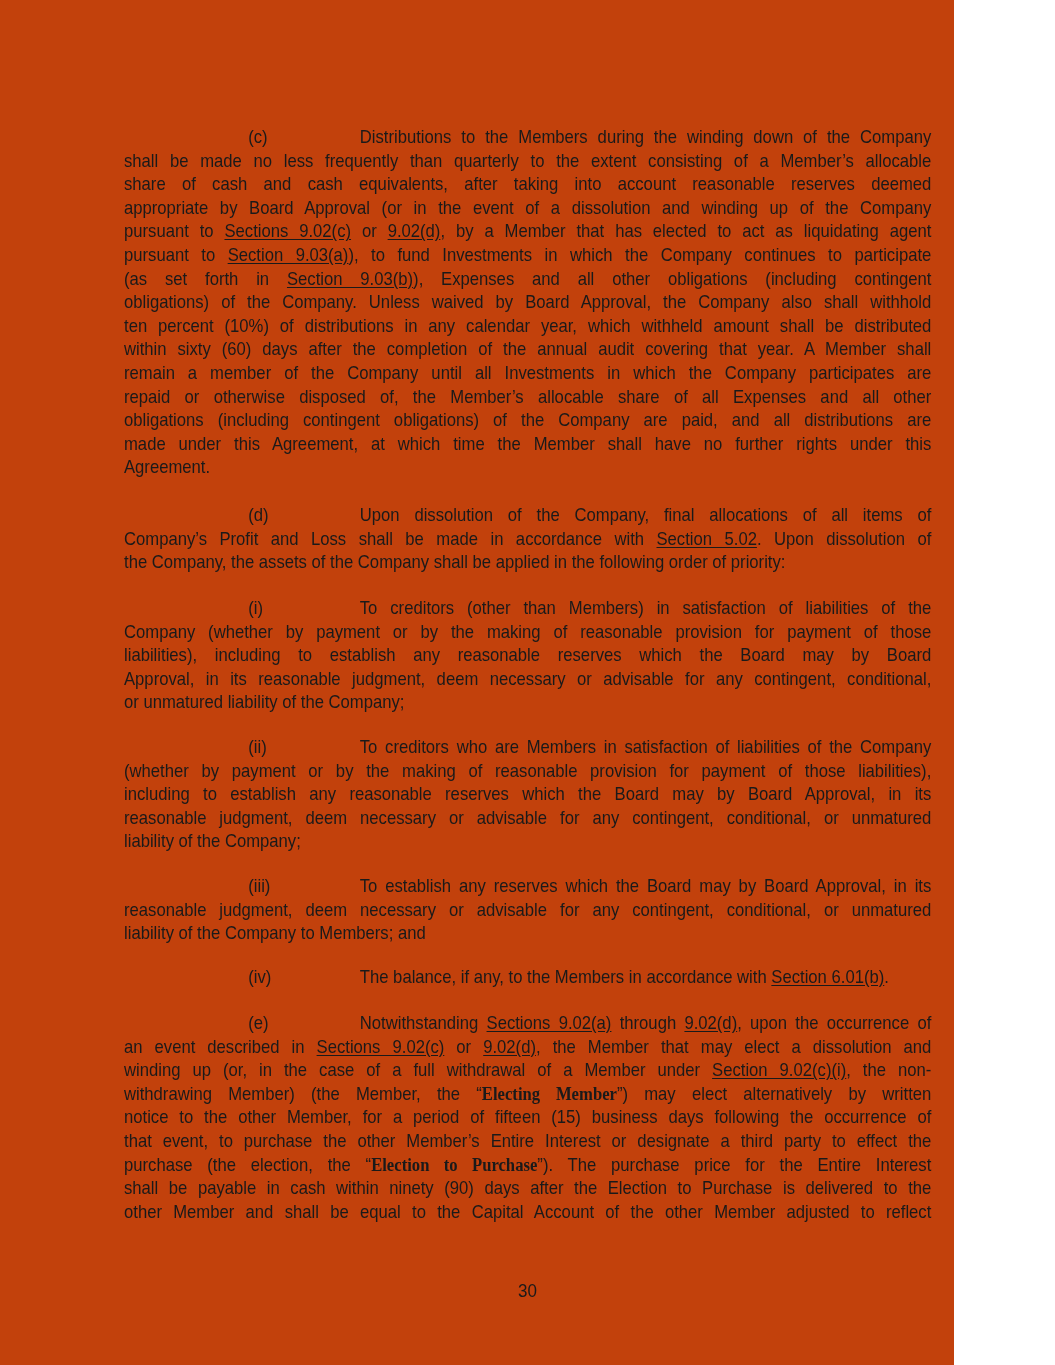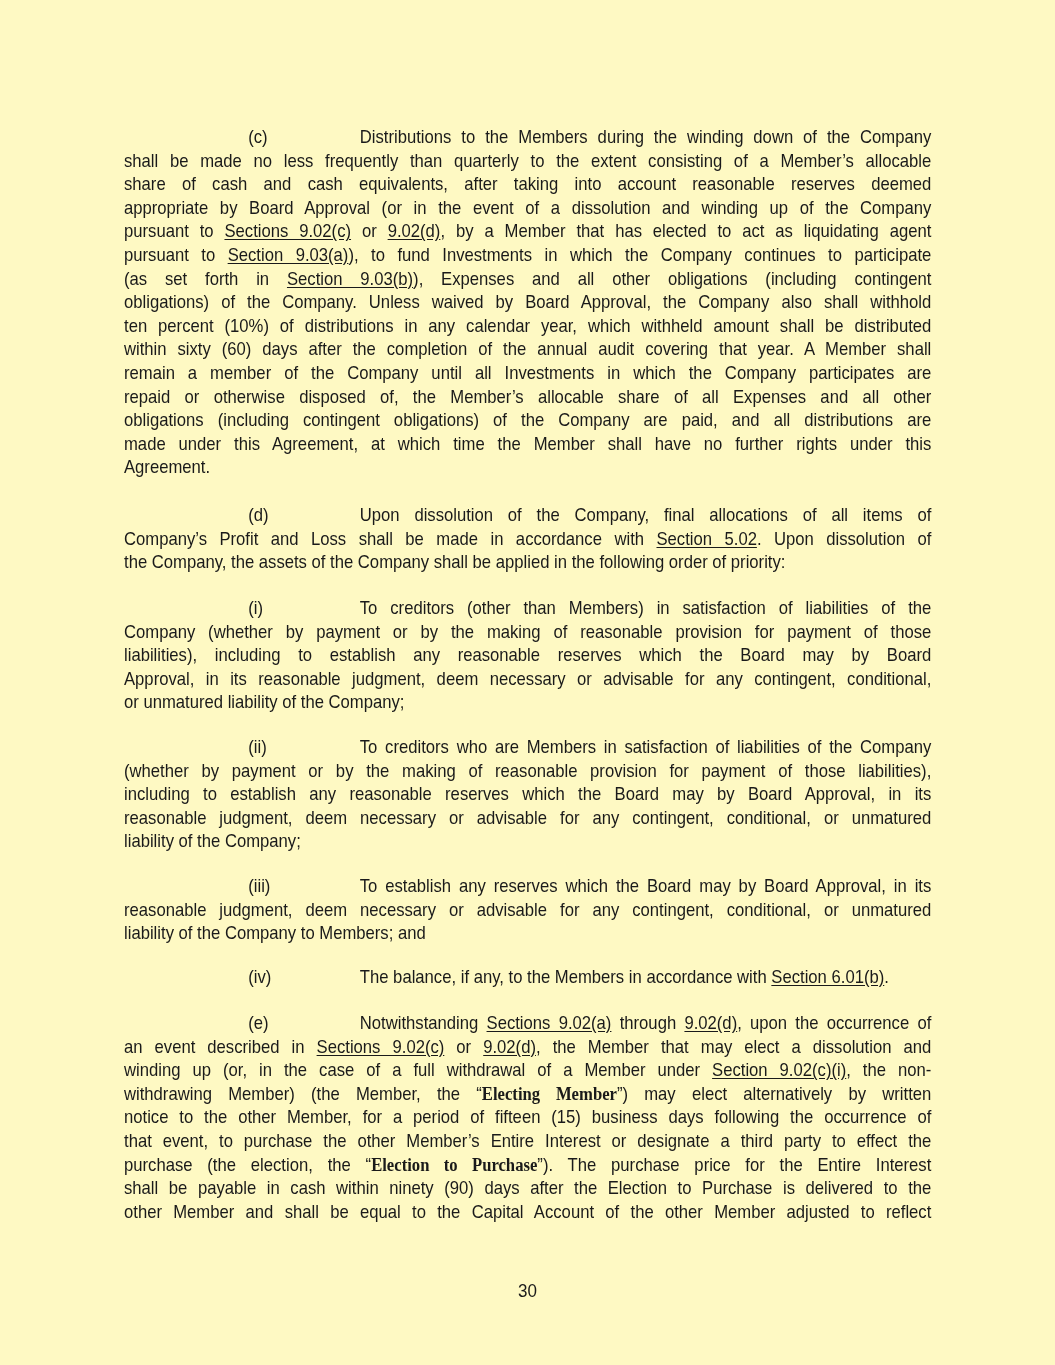--- a/index.html
+++ b/index.html
@@ -1,19 +1,19 @@
 <!DOCTYPE html>
 <html><head>
 <meta charset="utf-8">
 <style>
   html, body { margin: 0; padding: 0; background: #ffffff; }
   body { width: 1055px; height: 1365px; position: relative; overflow: hidden; }
   .page {
-    position: absolute; left: 0; top: 0; width: 1055px; height: 1365px;
-    background: #fef9c3; color: #1a1a1a;
+    position: absolute; left: 0; top: 0; width: 954px; height: 1365px;
+    background: #c2410c; color: #1a1a1a;
     font-family: "Liberation Sans", sans-serif;
     font-size: 18.5px;
   }
   .line {
     position: absolute; left: 124px; width: 807px;
     height: 24px; line-height: 24px;
     white-space: nowrap;
     text-align: justify; text-align-last: justify;
     transform: scaleX(0.9); transform-origin: left center;
     width: 897px;

